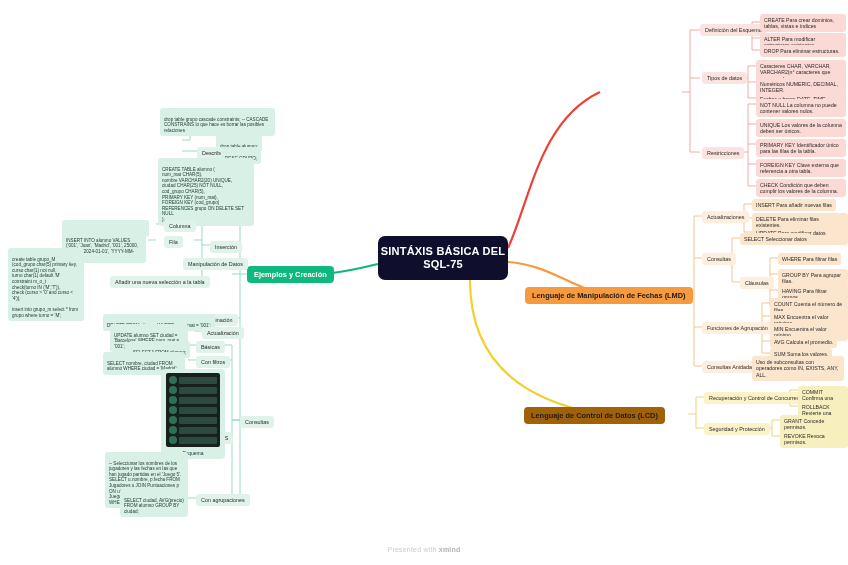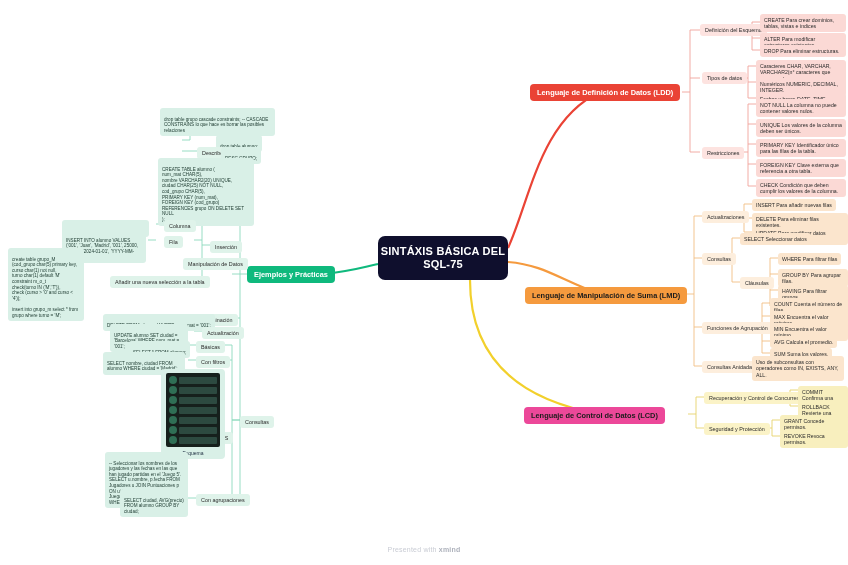--- a/index.html
+++ b/index.html
@@ -17,21 +17,21 @@
     display:flex;align-items:center;justify-content:center;text-align:center;
     font-size:11px;font-weight:700;letter-spacing:.2px;line-height:13px;
   }
   
   .main-node{
     border-radius:4px;padding:4px 7px;font-size:7.4px;font-weight:600;color:#1c1c1c;
     white-space:nowrap;line-height:9px;
   }
   .m-red{background:#ea4335;color:#ffffff;}
   .m-orange{background:#f59a3e;color:#1c1c1c;}
-  .m-yellow{background:#ec4899;color:#1c1c1c;}
+  .m-yellow{background:#a16207;color:#1c1c1c;}
   .m-green{background:#0fb97d;color:#ffffff;}
 
   
   .sub{
     border-radius:3px;padding:2.5px 5px;font-size:5.4px;line-height:7px;color:#2b2b2b;
     white-space:nowrap;
   }
   .s-red{background:#fde3e0;}
   .s-orange{background:#fdeedd;}
   .s-yellow{background:#fbf3c7;}
@@ -128,23 +128,20 @@
     <path d="M202 331 L 194 331" stroke="#8cd9bd" stroke-width="0.9" fill="none"></path>
 
     <path d="M240 420 L 232 420 M232 345 L 232 498 M232 345 L 224 345 M232 360 L 224 360 M232 436 L 224 436 M232 498 L 224 498" stroke="#8cd9bd" stroke-width="0.9" fill="none"></path>
     <path d="M196 345 L 188 345 M196 360 L 188 360 M196 436 L 188 436 M196 498 L 188 498" stroke="#8cd9bd" stroke-width="0.9" fill="none"></path>
   </svg>
 
   <div class="central node">
     <span>SINTÁXIS BÁSICA DEL SQL-75</span>
   </div>
 
-  <div class="node main-node m-red" style="left:530px;top:84px;">
-    <span>Lenguaje de Definición de Datos (LDD)</span>
-  </div>
 
   <div class="node sub s-red" style="left:700px;top:24px;">
     <span>Definición del Esquema</span>
   </div>
   <div class="node leaf l-red" style="left:760px;top:14px;width:86px;">
     <span>CREATE Para crear dominios, tablas, vistas e índices</span>
   </div>
   <div class="node leaf l-red" style="left:760px;top:33px;width:86px;">
     <span>ALTER Para modificar estructuras existentes.</span>
   </div>
@@ -178,21 +175,21 @@
     <span>PRIMARY KEY Identificador único para las filas de la tabla.</span>
   </div>
   <div class="node leaf l-red" style="left:756px;top:159px;width:90px;">
     <span>FOREIGN KEY Clave externa que referencia a otra tabla.</span>
   </div>
   <div class="node leaf l-red" style="left:756px;top:179px;width:90px;">
     <span>CHECK Condición que deben cumplir los valores de la columna.</span>
   </div>
 
   <div class="node main-node m-orange" style="left:525px;top:287px;">
-    <span>Lenguaje de Manipulación de Suma (LMD)</span>
+    <span>Lenguaje de Manipulación de Fechas (LMD)</span>
   </div>
 
   <div class="node sub s-orange" style="left:702px;top:211px;">
     <span>Actualizaciones</span>
   </div>
   <div class="node leaf l-orange" style="left:752px;top:199px;">
     <span>INSERT Para añadir nuevas filas</span>
   </div>
   <div class="node leaf l-orange" style="left:752px;top:213px;">
     <span>DELETE Para eliminar filas existentes.</span>
@@ -265,21 +262,21 @@
     <span>Seguridad y Protección</span>
   </div>
   <div class="node leaf l-yellow" style="left:780px;top:415px;">
     <span>GRANT Concede permisos.</span>
   </div>
   <div class="node leaf l-yellow" style="left:780px;top:430px;">
     <span>REVOKE Revoca permisos.</span>
   </div>
 
   <div class="node main-node m-green" style="left:247px;top:266px;">
-    <span>Ejemplos y Prácticas</span>
+    <span>Ejemplos y Creación</span>
   </div>
   <div class="node sub s-green" style="left:183px;top:258px;">
     
     <span>Manipulación de Datos</span>
   </div>
 
   <div class="node sub s-green" style="left:197px;top:123px;">
     <span>Borrar tablas</span>
   </div>
   <div class="node codebox" style="left:160px;top:108px;width:115px;">

